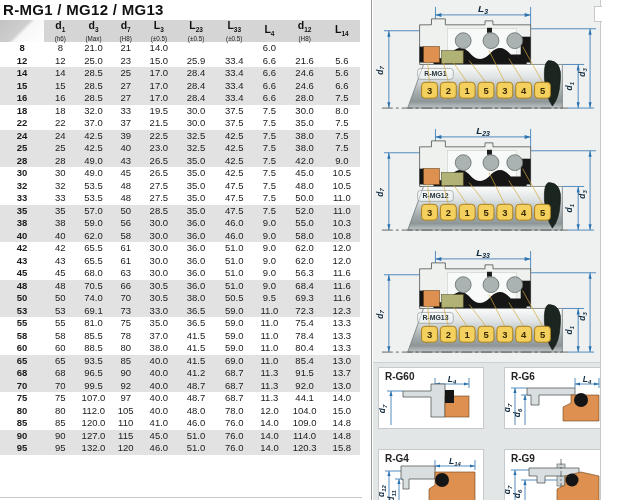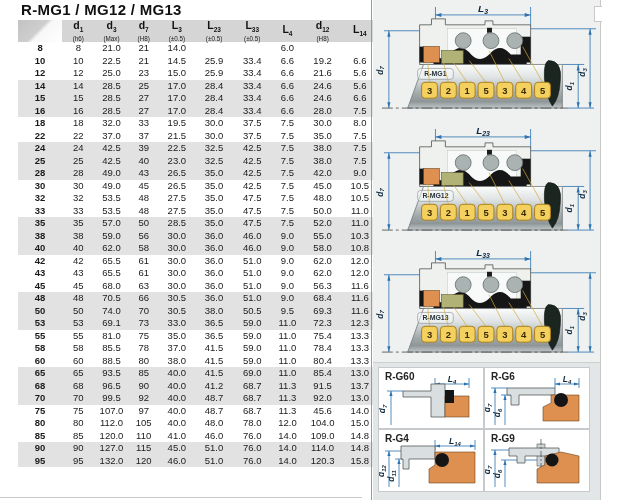--- a/index.html
+++ b/index.html
@@ -1,20 +1,20 @@
 <!DOCTYPE html>
 <html><head>
 <meta charset="utf-8">
 <style>
   html,body{margin:0;padding:0;}
   body{font-family:"Liberation Sans",sans-serif;background:#ffffff;}
   .page{position:relative;width:617px;height:500px;background:#ffffff;overflow:hidden;}
 
   
-  .left{position:absolute;left:0;top:0;width:372px;height:500px;background:#fff;padding-left:18px;}
+  .left{position:absolute;left:0;top:0;width:372px;height:500px;background:#fff;}
   .title{margin:1px 0 2px 3px;font-size:15px;font-weight:bold;color:#111;letter-spacing:.3px;}
   table.size-table{border-collapse:collapse;table-layout:fixed;width:360px;margin-left:0;}
   .size-table th,.size-table td{padding:0;margin:0;text-align:center;vertical-align:middle;}
   .size-table thead th{height:22px;background:#d5d5d5;}
   .size-table th.corner{background:linear-gradient(135deg,#c3c3c3 0%,#cecece 46%,#f7f7f7 54%,#ffffff 100%);}
   .h-main{font-weight:bold;font-size:10.5px;line-height:10px;color:#111;}
   .h-main sub{font-size:6.5px;}
   .h-note{font-size:6.3px;line-height:7px;color:#222;font-weight:normal;}
   .size-table td{height:12.5px;font-size:9.5px;line-height:12.5px;color:#1a1a1a;white-space:nowrap;}
   .size-table td.rowhead{font-weight:bold;}
@@ -26,21 +26,21 @@
   .size-table th:nth-child(8){width:32px;} .size-table th:nth-child(9){width:38px;}
   .size-table th:nth-child(10){width:36px;}
   .table-edge{position:absolute;left:0;top:497px;width:362px;height:1px;background:#c9c9c9;}
 
   
   .divider{position:absolute;left:371px;top:0;width:1px;height:500px;background:#9a9a9a;}
   .right{position:absolute;left:373px;top:0;width:227px;height:500px;background:#eff1f1;}
   .seal-diagram{position:relative;width:227px;height:119px;margin:0;padding-top:3px;}
   .seal-diagram svg{display:block;margin-left:1px;}
 
-  .bottom-panel{position:absolute;left:373px;top:362px;width:227px;height:138px;background:#e3e6e7;border-top:1px solid #cdd0d1;box-sizing:border-box;padding:4px 5px;display:grid;grid-template-columns:106px 106px;grid-template-rows:62px 63px;gap:0;}
+  .bottom-panel{position:absolute;left:373px;top:362px;width:227px;height:138px;background:#e3e6e7;border-top:1px solid #cdd0d1;box-sizing:border-box;padding:4px 5px;display:grid;grid-template-columns:106px 106px;grid-template-rows:62px 63px;gap:20px;}
   .card{position:relative;background:#ffffff;border:1px solid #c6cacc;box-sizing:border-box;}
   .card-label{position:absolute;top:3px;left:6px;font-size:10px;font-weight:bold;color:#222;}
   .card svg{position:absolute;right:0;top:7px;}
 
   
   .dim-text{font-family:"Liberation Sans",sans-serif;font-style:italic;font-weight:bold;font-size:8.5px;fill:#132c40;}
   .dim-text-lg{font-family:"Liberation Sans",sans-serif;font-style:italic;font-weight:bold;font-size:10px;fill:#0e2840;}
   .sub-t{font-size:6px;}
   .sub-t-lg{font-size:7px;}
   .plate-text{font-family:"Liberation Sans",sans-serif;font-size:7px;font-weight:bold;fill:#24323a;}
@@ -106,32 +106,20 @@
             <td>21.0</td>
             <td>21</td>
             <td>14.0</td>
             <td></td>
             <td></td>
             <td>6.0</td>
             <td></td>
             <td></td>
           </tr>
           <tr>
-            <td class="rowhead">10</td>
-            <td>10</td>
-            <td>22.5</td>
-            <td>21</td>
-            <td>14.5</td>
-            <td>25.9</td>
-            <td>33.4</td>
-            <td>6.6</td>
-            <td>19.2</td>
-            <td>6.6</td>
-          </tr>
-          <tr>
             <td class="rowhead">12</td>
             <td>12</td>
             <td>25.0</td>
             <td>23</td>
             <td>15.0</td>
             <td>25.9</td>
             <td>33.4</td>
             <td>6.6</td>
             <td>21.6</td>
             <td>5.6</td>
@@ -450,21 +438,21 @@
           </tr>
           <tr>
             <td class="rowhead">75</td>
             <td>75</td>
             <td>107.0</td>
             <td>97</td>
             <td>40.0</td>
             <td>48.7</td>
             <td>68.7</td>
             <td>11.3</td>
-            <td>45.6</td>
+            <td>44.1</td>
             <td>14.0</td>
           </tr>
           <tr>
             <td class="rowhead">80</td>
             <td>80</td>
             <td>112.0</td>
             <td>105</td>
             <td>40.0</td>
             <td>48.0</td>
             <td>78.0</td>

